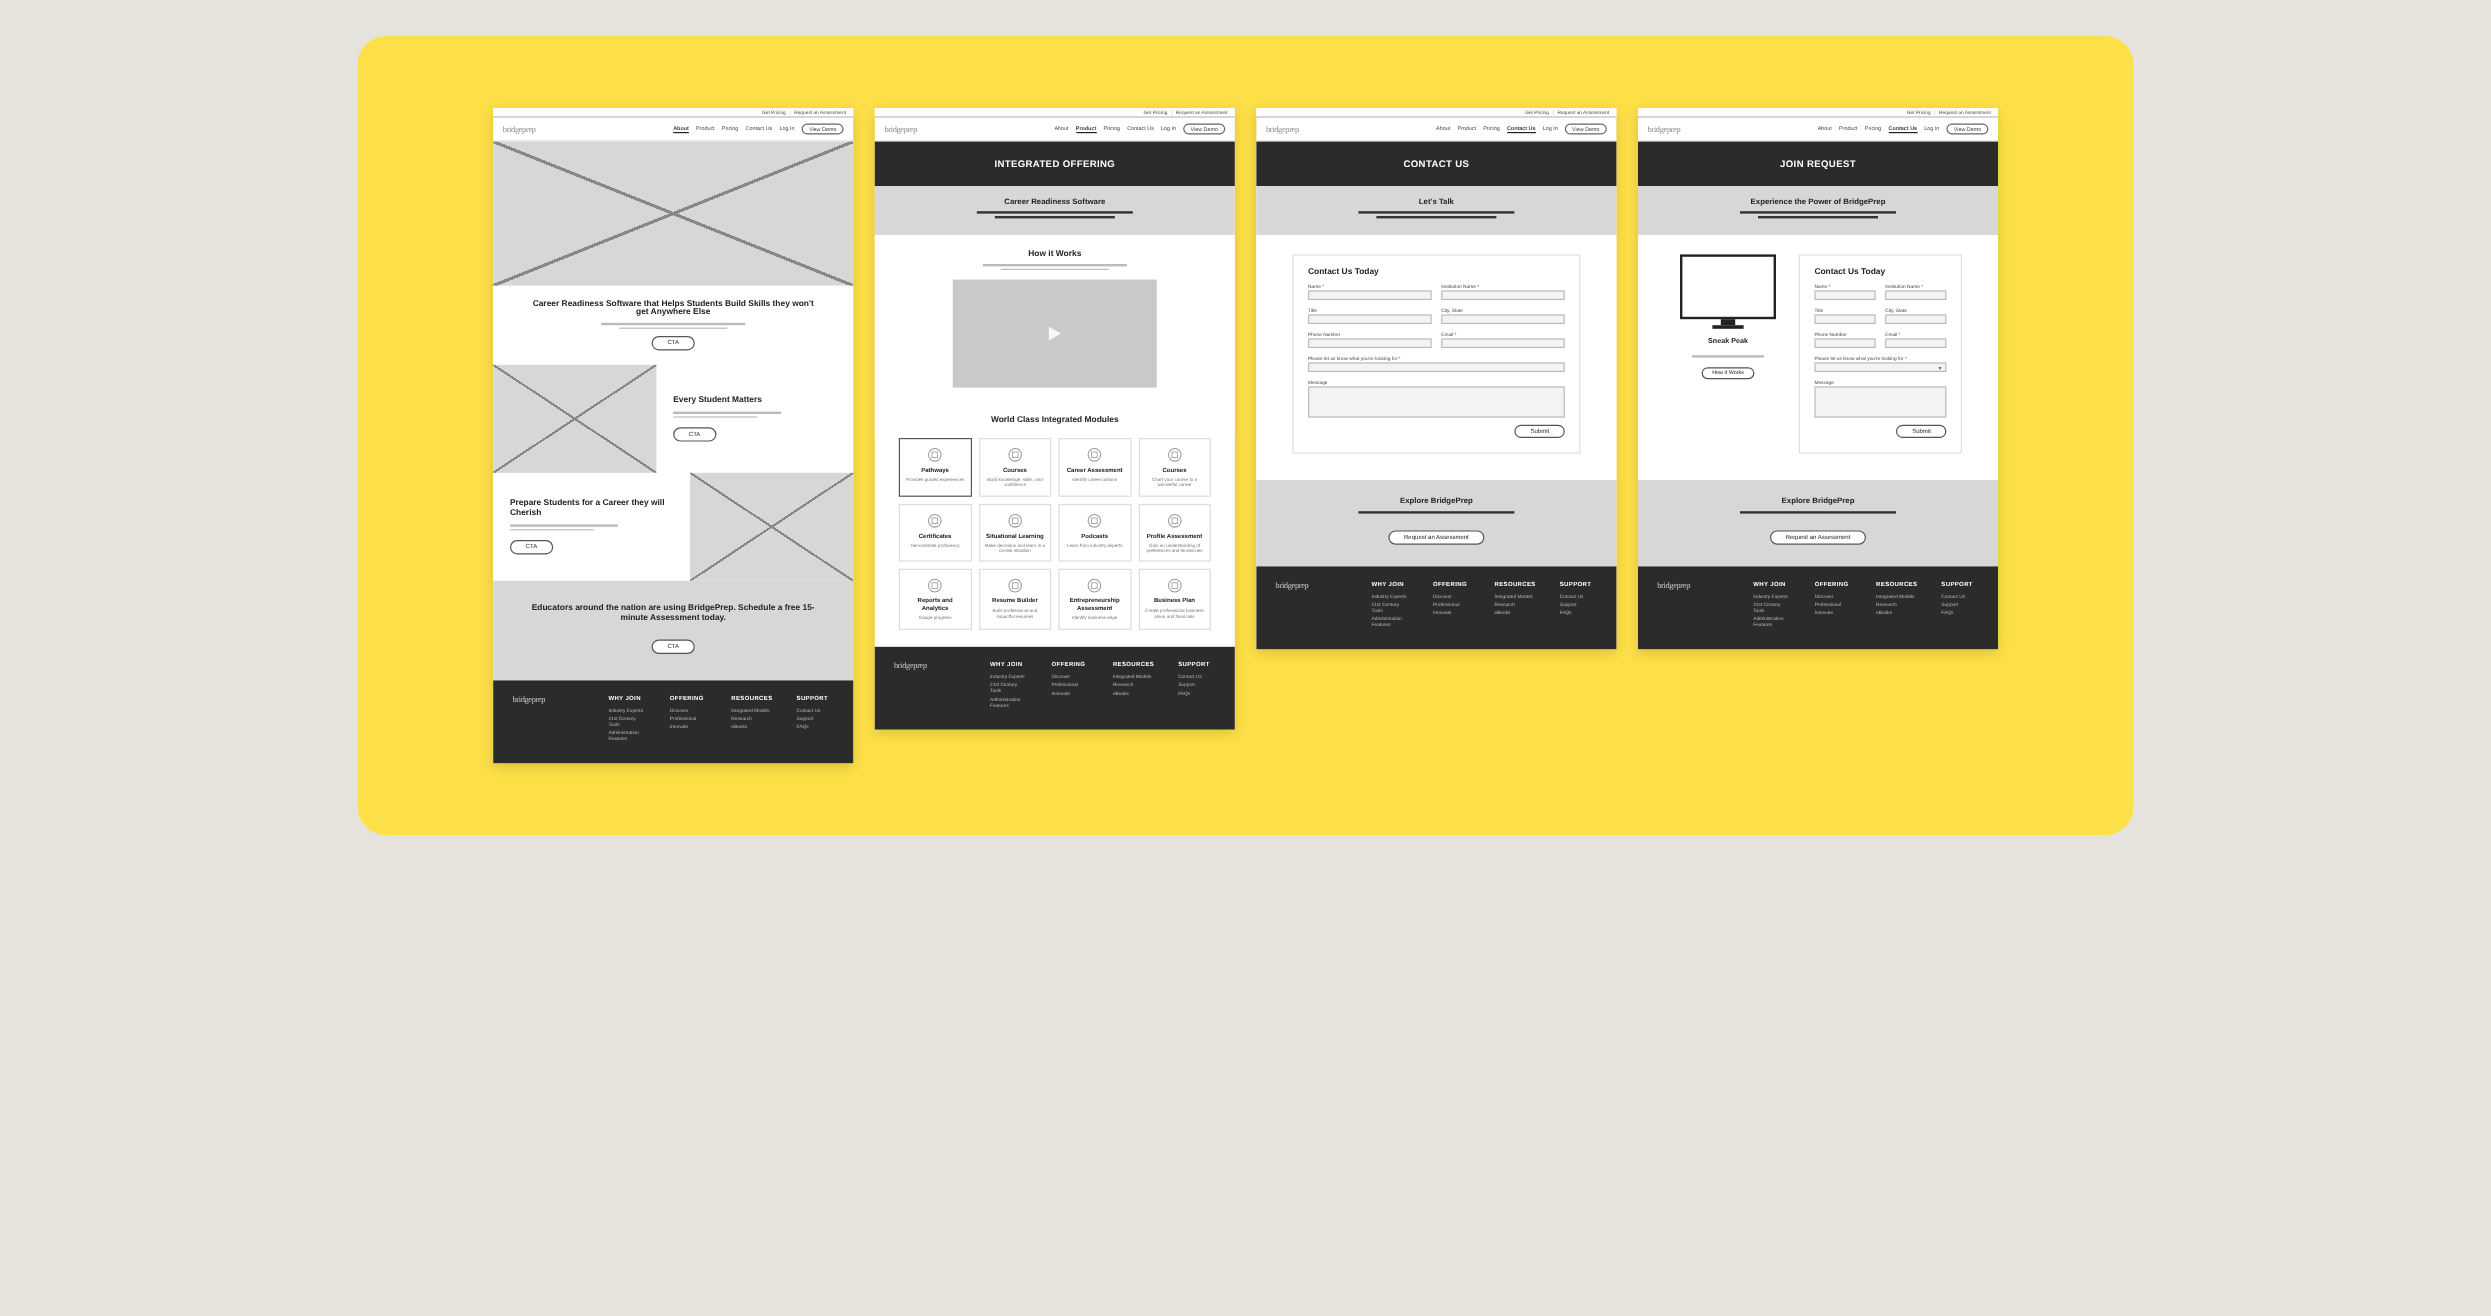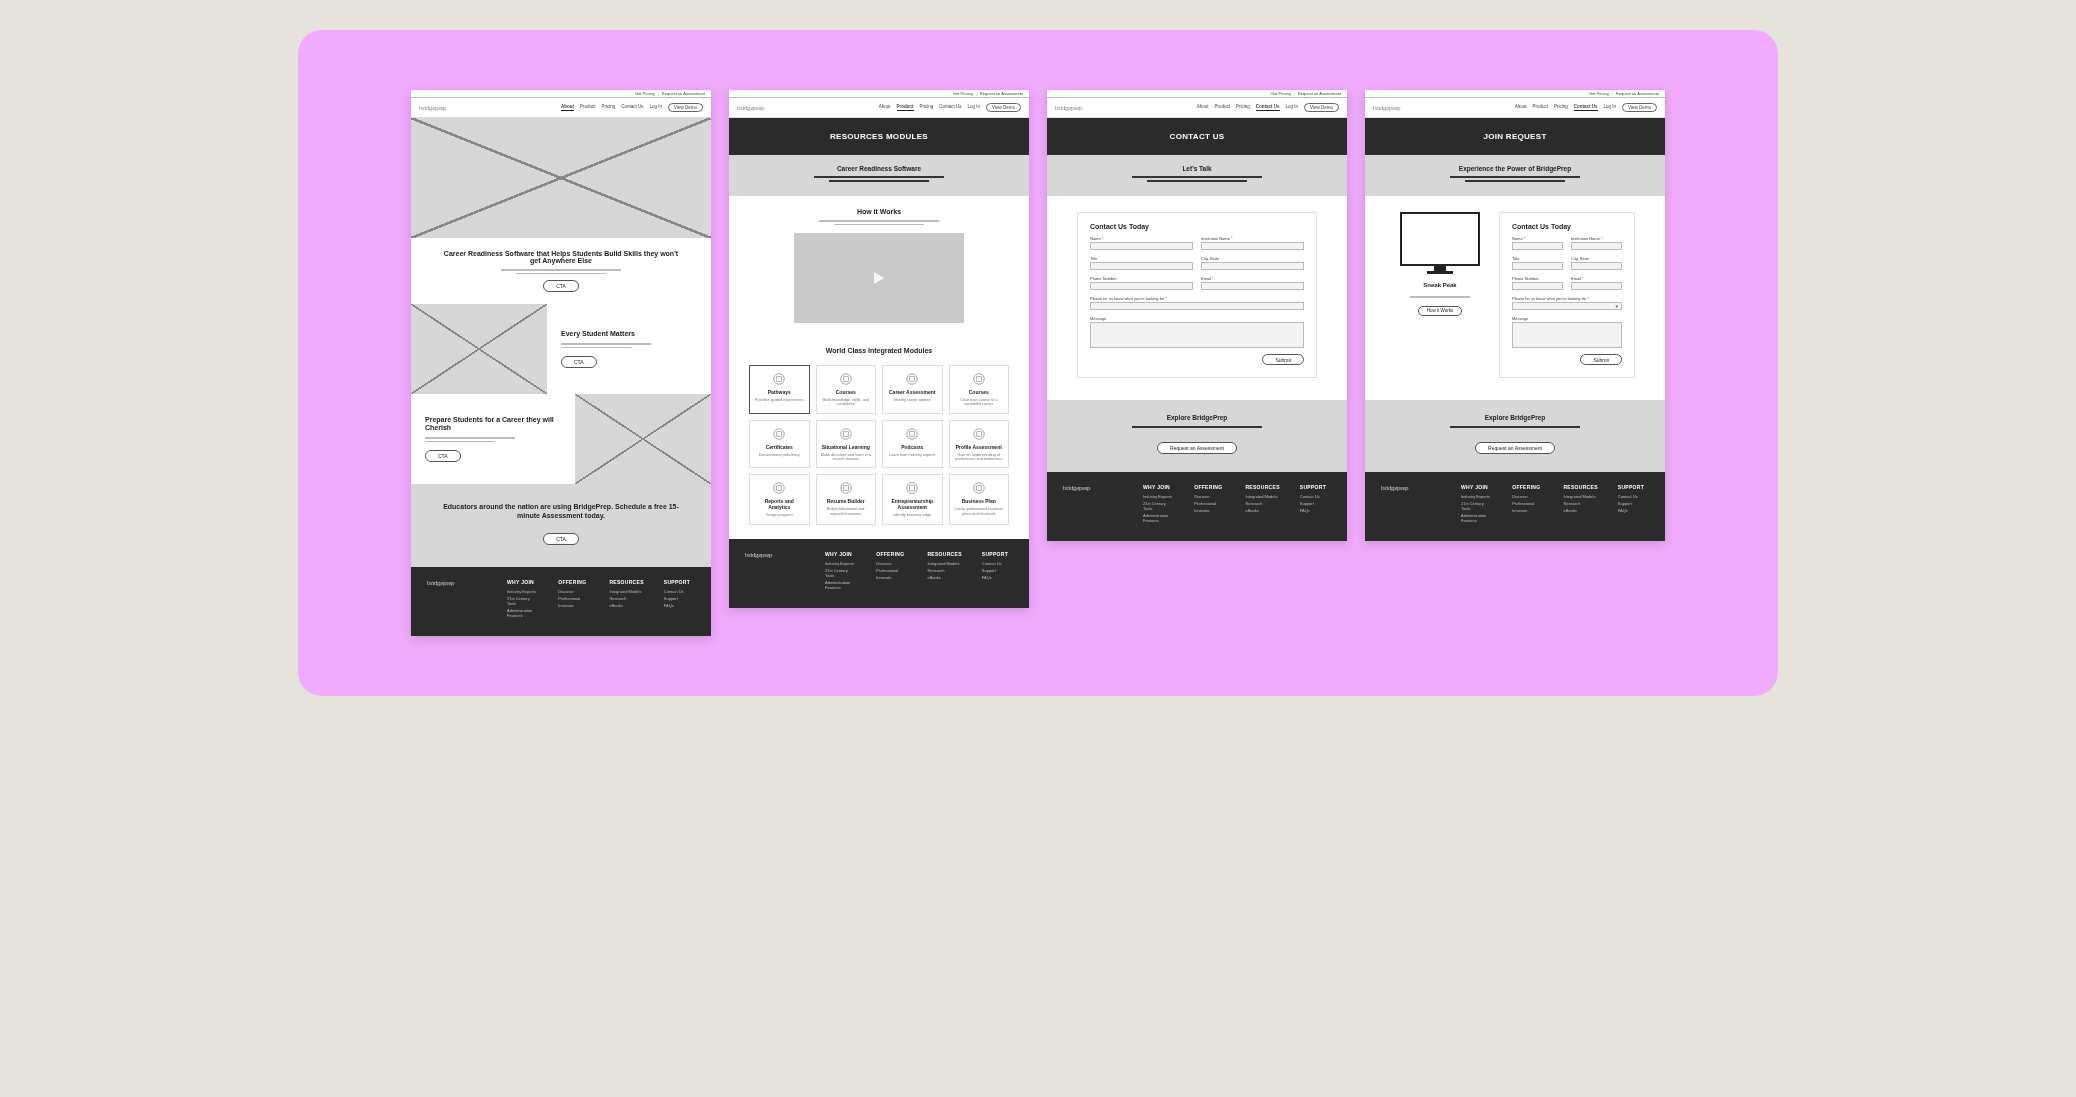--- a/index.html
+++ b/index.html
@@ -1,17 +1,17 @@
 <!DOCTYPE html>
 <html><head>
 <meta charset="utf-8">
 <style>
   * { box-sizing: border-box; margin: 0; padding: 0; }
   body { font-family: Arial, Helvetica, sans-serif; background:#e6e3dd; padding:30px 0; }
-  .canvas { background:#f0abfc; border-radius:24px; width:1480px; margin:0 auto; padding:60px 40px; display:flex; gap:18px; justify-content:center; align-items:flex-start; }
+  .canvas { background:#fde047; border-radius:24px; width:1480px; margin:0 auto; padding:60px 40px; display:flex; gap:18px; justify-content:center; align-items:flex-start; }
   .frame { background:#fff; box-shadow:0 3px 10px rgba(0,0,0,0.15); width:300px; font-size:5px; color:#222; display:flex; flex-direction:column; }
   
   .topbar { background:#fff; border-bottom:1px solid #bbb; height:8px; display:flex; justify-content:flex-end; align-items:center; gap:3px; padding:0 6px; font-size:4px; color:#444; }
   .topbar span { white-space:nowrap; }
   .topbar .div { color:#bbb; }
   
   .nav { display:flex; align-items:center; justify-content:space-between; padding:5px 8px; border-bottom:1px solid #ddd; }
   .logo { font-family: Georgia, serif; font-size:7px; color:#888; letter-spacing:-0.3px; }
   .navlinks { display:flex; align-items:center; gap:6px; font-size:4.5px; color:#444; }
   .navlinks .item { padding-bottom:1px; border-bottom:1px solid transparent; }
@@ -188,21 +188,21 @@
     <div class="navlinks">
       <span class="item">About</span>
       <span class="item active">Product</span>
       <span class="item">Pricing</span>
       <span class="item">Contact Us</span>
       <span class="item">Log In</span>
       <span class="navbtn">View Demo</span>
     </div>
   </div>
 
-  <div class="hero-dark">RESOURCES MODULES</div>
+  <div class="hero-dark">INTEGRATED OFFERING</div>
 
   <div class="band">
     <div class="h">Career Readiness Software</div>
     <div class="lines">
           <div class="line l1"></div>
           <div class="line l2"></div>
         </div>
   </div>
 
   <div class="section">

